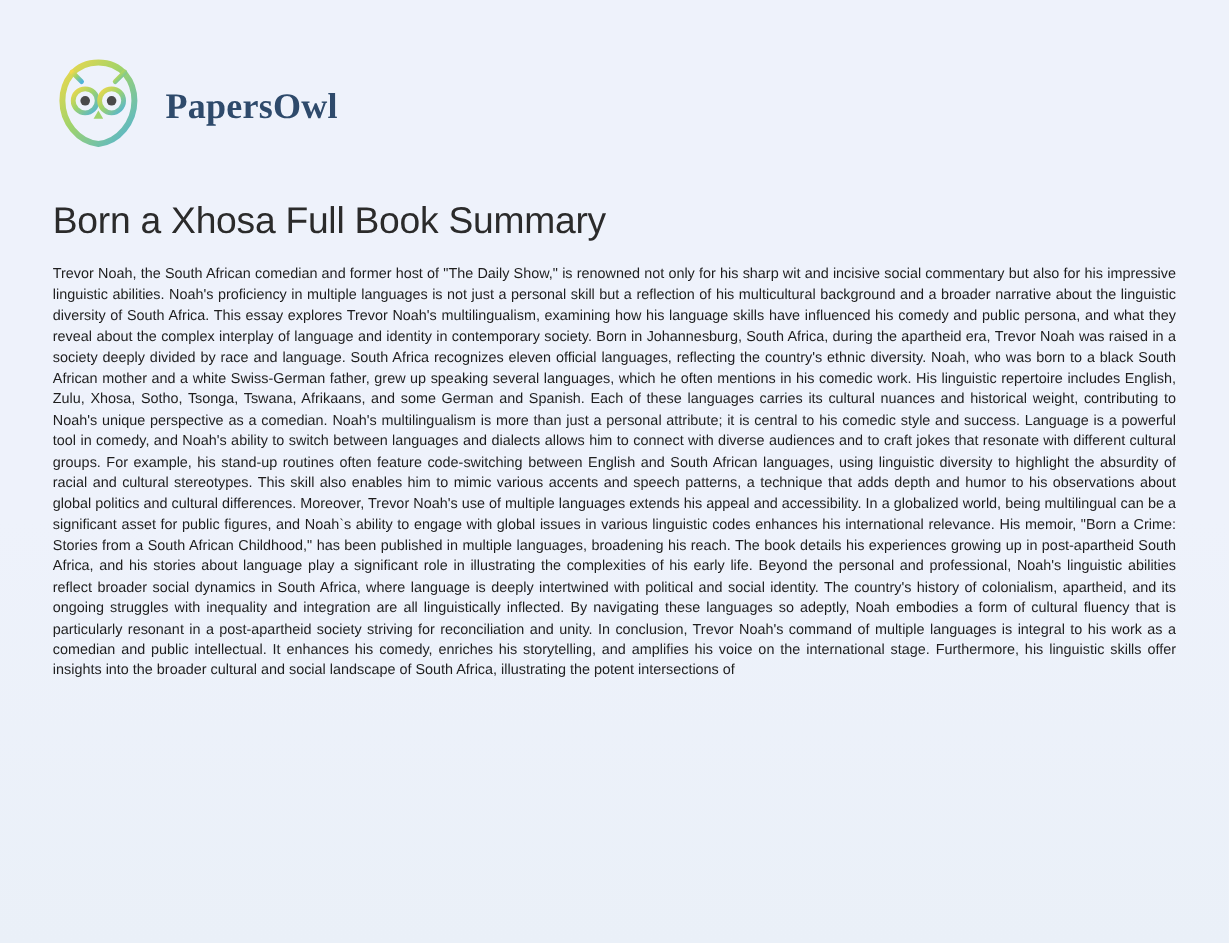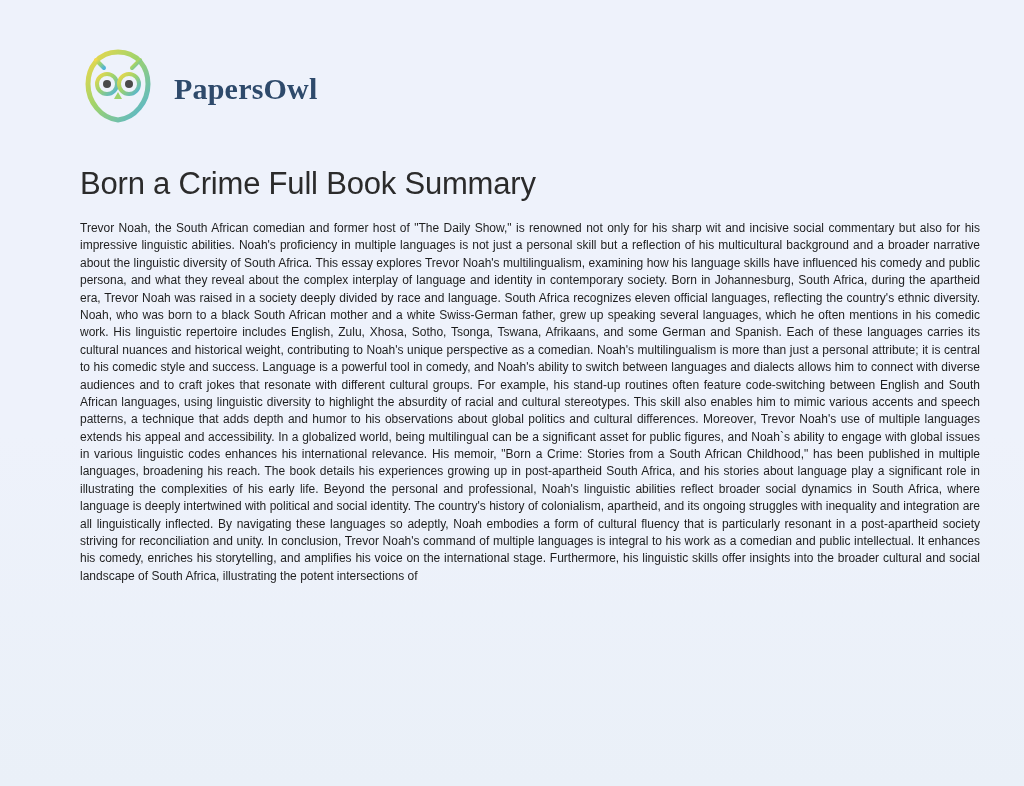--- a/index.html
+++ b/index.html
@@ -13,21 +13,20 @@
     font-family: "Liberation Serif", serif;
     color: #1a1a1a;
     overflow: hidden;
   }
   .page {
     position: relative;
     width: 1024px;
     height: 786px;
     background: linear-gradient(180deg, #eef2fb 0%, #eef2fb 55%, #eaf0f8 100%);
     box-sizing: border-box;
-    padding-left: 36px;
   }
   .header {
     display: flex;
     align-items: center;
     padding: 44px 0 0 40px;
     gap: 14px;
   }
   .logo-wrap {
     width: 84px;
     height: 84px;
@@ -102,19 +101,19 @@
         <path d="M42 48 L38 55 L46 55 Z" fill="#9fd36b"></path>
         <path d="M20 16 L28 24" stroke="url(#owlgrad)" stroke-width="4" stroke-linecap="round"></path>
         <path d="M64 16 L56 24" stroke="url(#owlgrad)" stroke-width="4" stroke-linecap="round"></path>
       </svg>
     </div>
     <div class="brand-block">
       <div class="brand-name">PapersOwl</div>
     </div>
   </div>
 
-  <h1 class="title">Born a Crime Full Book Summary</h1>
+  <h1 class="title">Born a Xhosa Full Book Summary</h1>
 
   <div class="article">
     <p>Trevor Noah, the South African comedian and former host of "The Daily Show," is renowned not only for his sharp wit and incisive social commentary but also for his impressive linguistic abilities. Noah's proficiency in multiple languages is not just a personal skill but a reflection of his multicultural background and a broader narrative about the linguistic diversity of South Africa. This essay explores Trevor Noah's multilingualism, examining how his language skills have influenced his comedy and public persona, and what they reveal about the complex interplay of language and identity in contemporary society. Born in Johannesburg, South Africa, during the apartheid era, Trevor Noah was raised in a society deeply divided by race and language. South Africa recognizes eleven official languages, reflecting the country's ethnic diversity. Noah, who was born to a black South African mother and a white Swiss-German father, grew up speaking several languages, which he often mentions in his comedic work. His linguistic repertoire includes English, Zulu, Xhosa, Sotho, Tsonga, Tswana, Afrikaans, and some German and Spanish. Each of these languages carries its cultural nuances and historical weight, contributing to Noah's unique perspective as a comedian. Noah's multilingualism is more than just a personal attribute; it is central to his comedic style and success. Language is a powerful tool in comedy, and Noah's ability to switch between languages and dialects allows him to connect with diverse audiences and to craft jokes that resonate with different cultural groups. For example, his stand-up routines often feature code-switching between English and South African languages, using linguistic diversity to highlight the absurdity of racial and cultural stereotypes. This skill also enables him to mimic various accents and speech patterns, a technique that adds depth and humor to his observations about global politics and cultural differences. Moreover, Trevor Noah's use of multiple languages extends his appeal and accessibility. In a globalized world, being multilingual can be a significant asset for public figures, and Noah`s ability to engage with global issues in various linguistic codes enhances his international relevance. His memoir, "Born a Crime: Stories from a South African Childhood," has been published in multiple languages, broadening his reach. The book details his experiences growing up in post-apartheid South Africa, and his stories about language play a significant role in illustrating the complexities of his early life. Beyond the personal and professional, Noah's linguistic abilities reflect broader social dynamics in South Africa, where language is deeply intertwined with political and social identity. The country's history of colonialism, apartheid, and its ongoing struggles with inequality and integration are all linguistically inflected. By navigating these languages so adeptly, Noah embodies a form of cultural fluency that is particularly resonant in a post-apartheid society striving for reconciliation and unity. In conclusion, Trevor Noah's command of multiple languages is integral to his work as a comedian and public intellectual. It enhances his comedy, enriches his storytelling, and amplifies his voice on the international stage. Furthermore, his linguistic skills offer insights into the broader cultural and social landscape of South Africa, illustrating the potent intersections of</p>
   </div>
 
 </div>
 
 </body></html>

